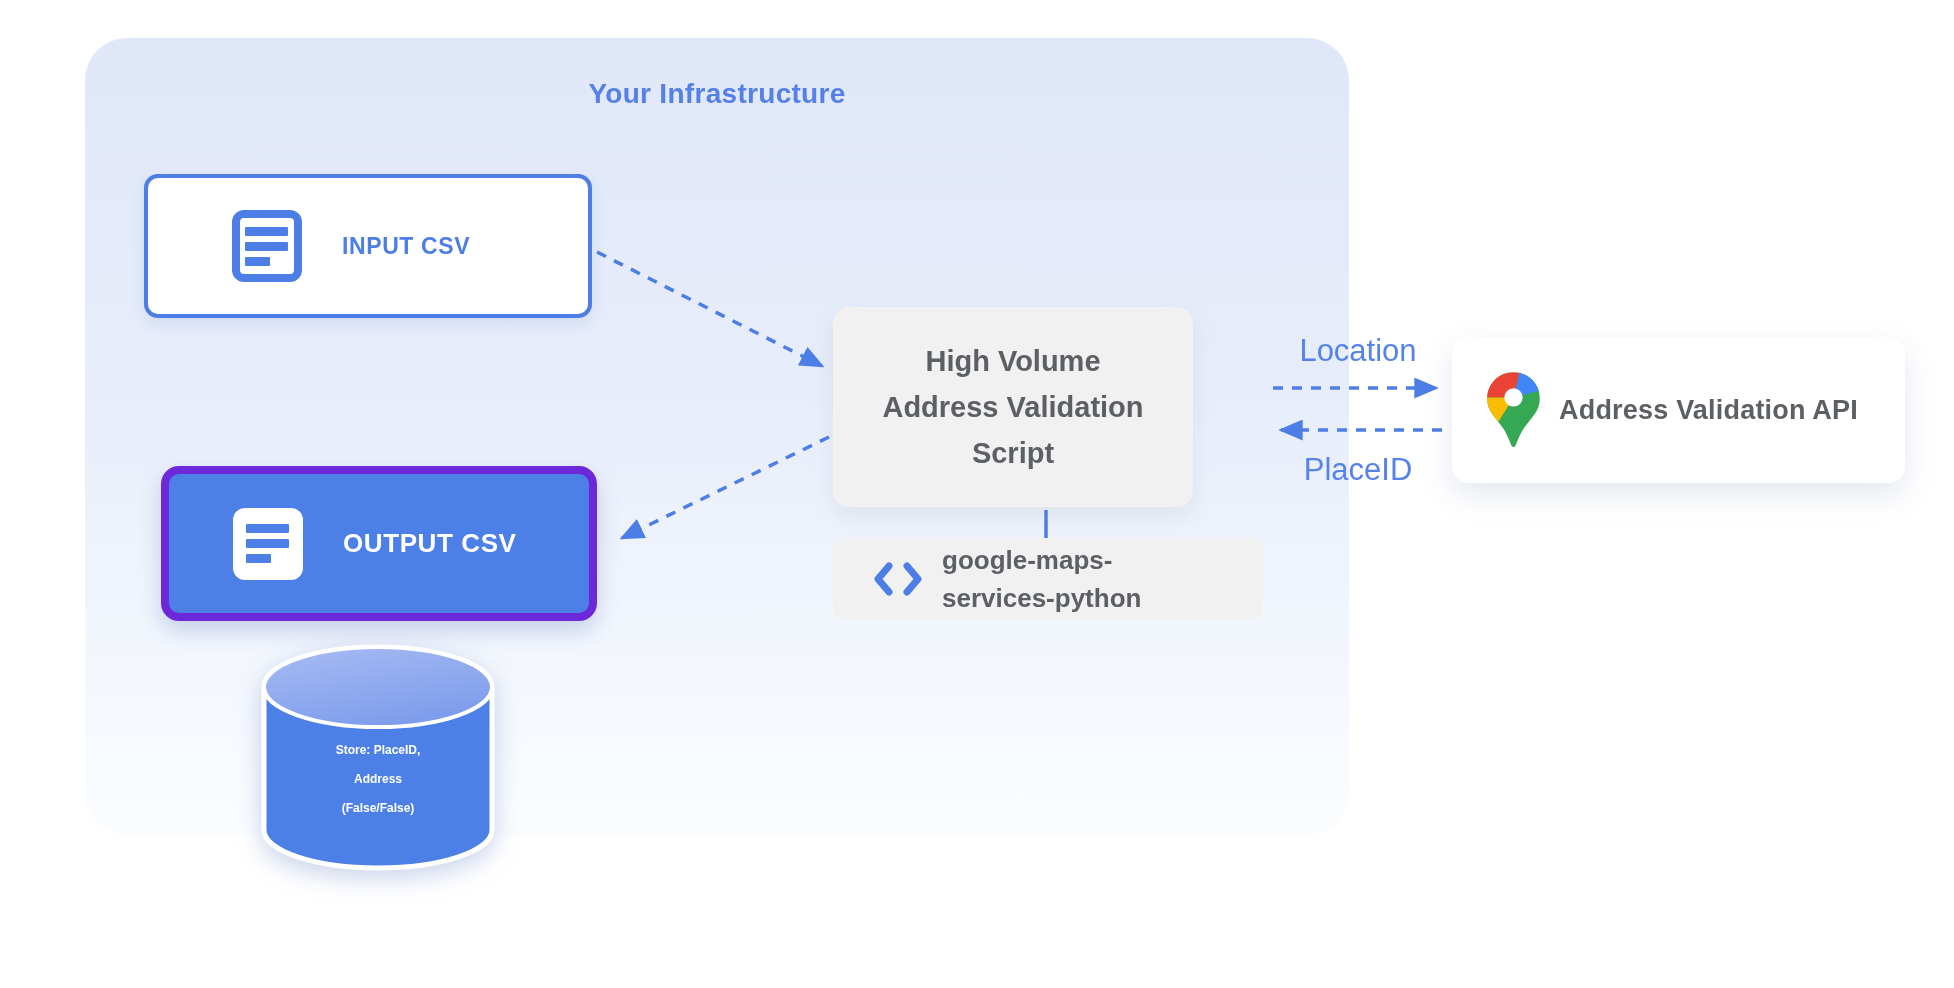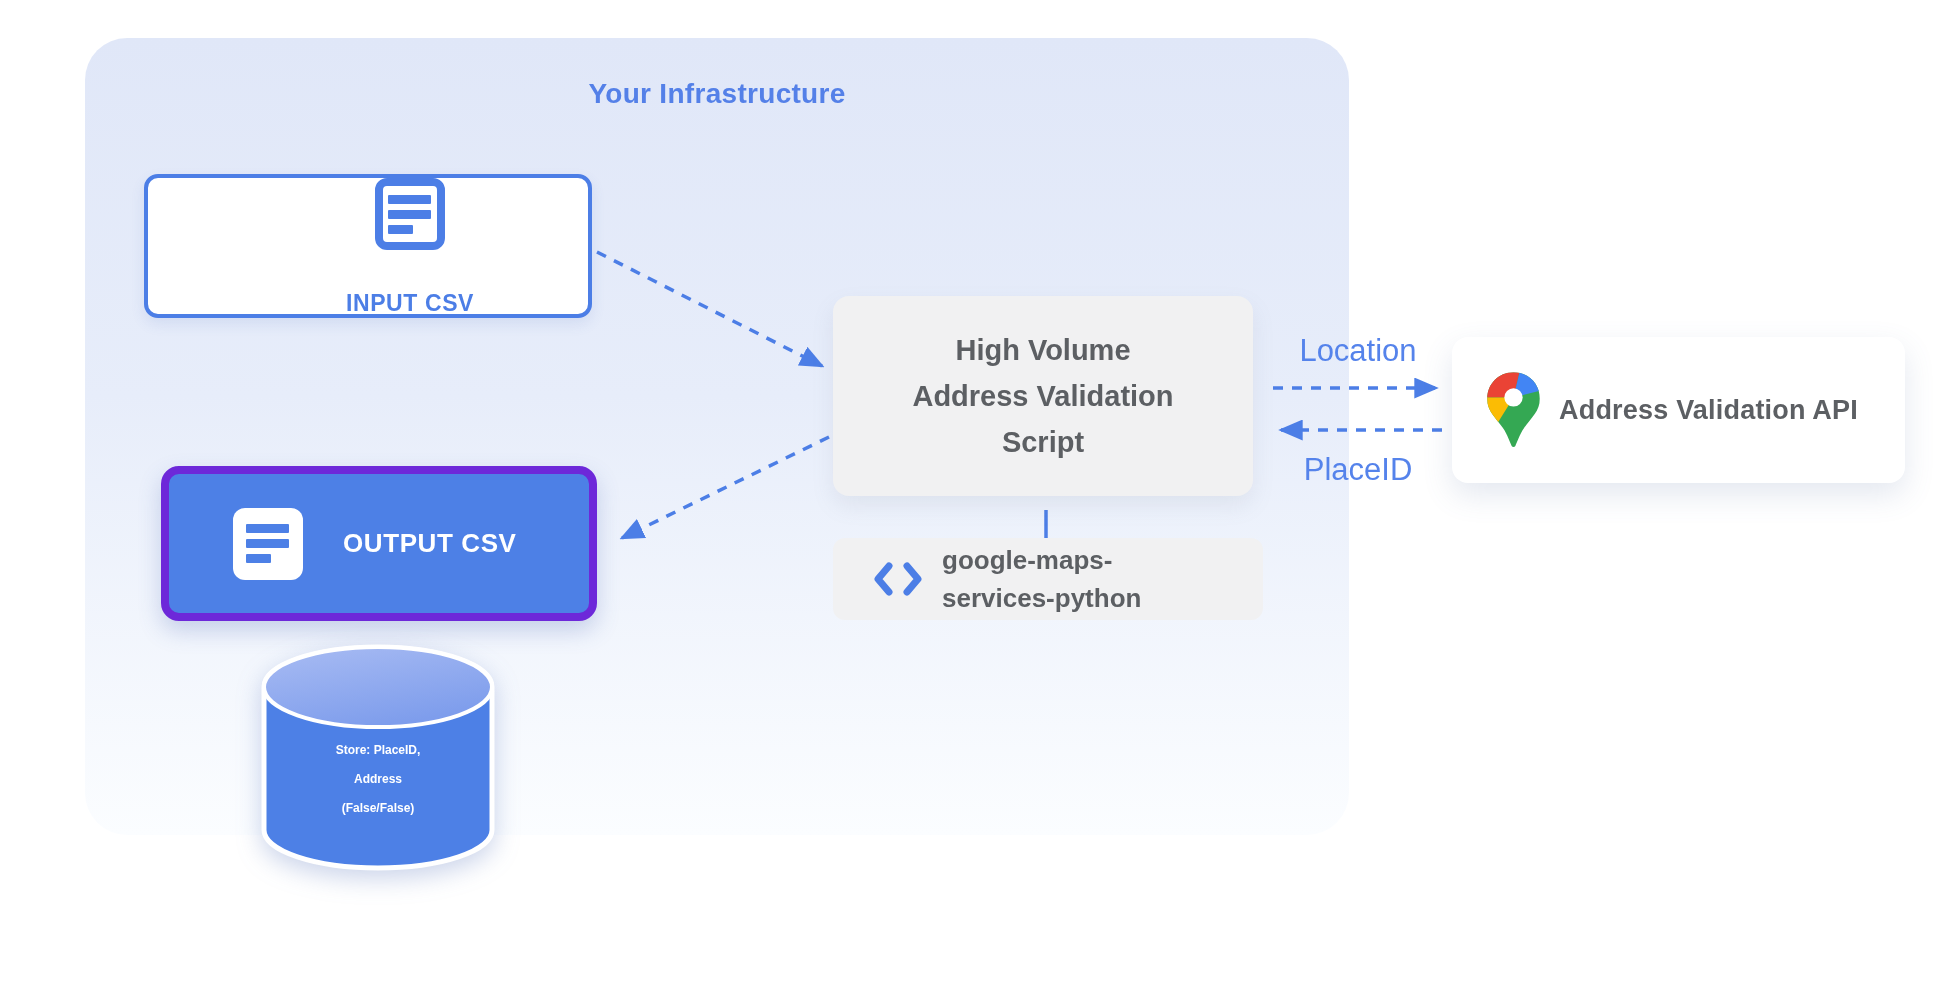--- a/index.html
+++ b/index.html
@@ -13,21 +13,21 @@
 
   .panel{position:absolute;left:45px;top:38px;width:1264px;height:797px;border-radius:42px;
     background:linear-gradient(180deg,var(--panel-top) 0%,#E7EDFA 45%,var(--panel-bottom) 100%);}
   .panel-title{position:absolute;left:45px;top:78px;width:1264px;text-align:center;
     color:var(--title-blue);font-size:28px;font-weight:bold;letter-spacing:.3px;}
 
   .node{position:absolute;box-sizing:border-box;display:flex;align-items:center;}
 
   .input-box{left:104px;top:174px;width:448px;height:144px;background:#fff;
     border:4px solid var(--accent);border-radius:14px;box-shadow:0 6px 14px rgba(76,110,190,.12);
-    padding-left:84px;gap:40px;flex-direction:column;}
+    padding-left:84px;gap:40px;}
   .input-box .label{color:var(--accent);font-size:23px;font-weight:bold;letter-spacing:.6px;}
 
   .output-box{left:121px;top:466px;width:436px;height:155px;background:var(--node-blue);
     border:8px solid #6d28d9;border-radius:18px;box-shadow:0 10px 22px rgba(70,100,180,.25);
     padding-left:64px;gap:40px;}
   .output-box .label{color:#fff;font-size:26px;font-weight:bold;letter-spacing:.6px;}
 
   .doc-icon{width:70px;height:72px;border-radius:12px;box-sizing:border-box;
     display:flex;flex-direction:column;justify-content:center;gap:6px;flex:0 0 auto;}
   .doc-icon .bar{height:9px;border-radius:1px;}
@@ -38,21 +38,21 @@
   .doc-icon .b1,.doc-icon .b2{width:43px;}
   .doc-icon .b3{width:25px;}
 
   .cylinder{position:absolute;left:218px;top:640px;width:240px;height:232px;}
   .cylinder svg{filter:drop-shadow(0 8px 12px rgba(70,100,180,.28));}
   .cyl-body{fill:var(--node-blue);stroke:#fff;stroke-width:5;}
   .cyl-top{fill:url(#cylgrad);stroke:#fff;stroke-width:4;}
   .cyl-label{position:absolute;left:0;top:96px;width:240px;text-align:center;color:#fff;
     font-size:12px;font-weight:bold;line-height:29px;}
 
-  .script-box{left:793px;top:296px;width:420px;height:200px;background:var(--gray-box);
+  .script-box{left:793px;top:307px;width:360px;height:200px;background:var(--gray-box);
     border-radius:16px;box-shadow:0 10px 22px rgba(120,130,150,.12);justify-content:center;}
   .script-box .label{color:var(--gray-text);font-size:29px;font-weight:bold;line-height:46px;text-align:center;}
 
   .library-box{left:793px;top:538px;width:430px;height:82px;background:var(--gray-box);
     border-radius:12px;padding-left:40px;gap:19px;}
   .library-box .label{color:var(--gray-text);font-size:26px;font-weight:bold;line-height:38px;text-align:left;}
   .code-icon{flex:0 0 auto;display:block;}
   .code-icon path{stroke:var(--accent);stroke-width:7;fill:none;stroke-linecap:round;stroke-linejoin:round;}
 
   .api-card{left:1412px;top:337px;width:453px;height:146px;background:#fff;border-radius:16px;

